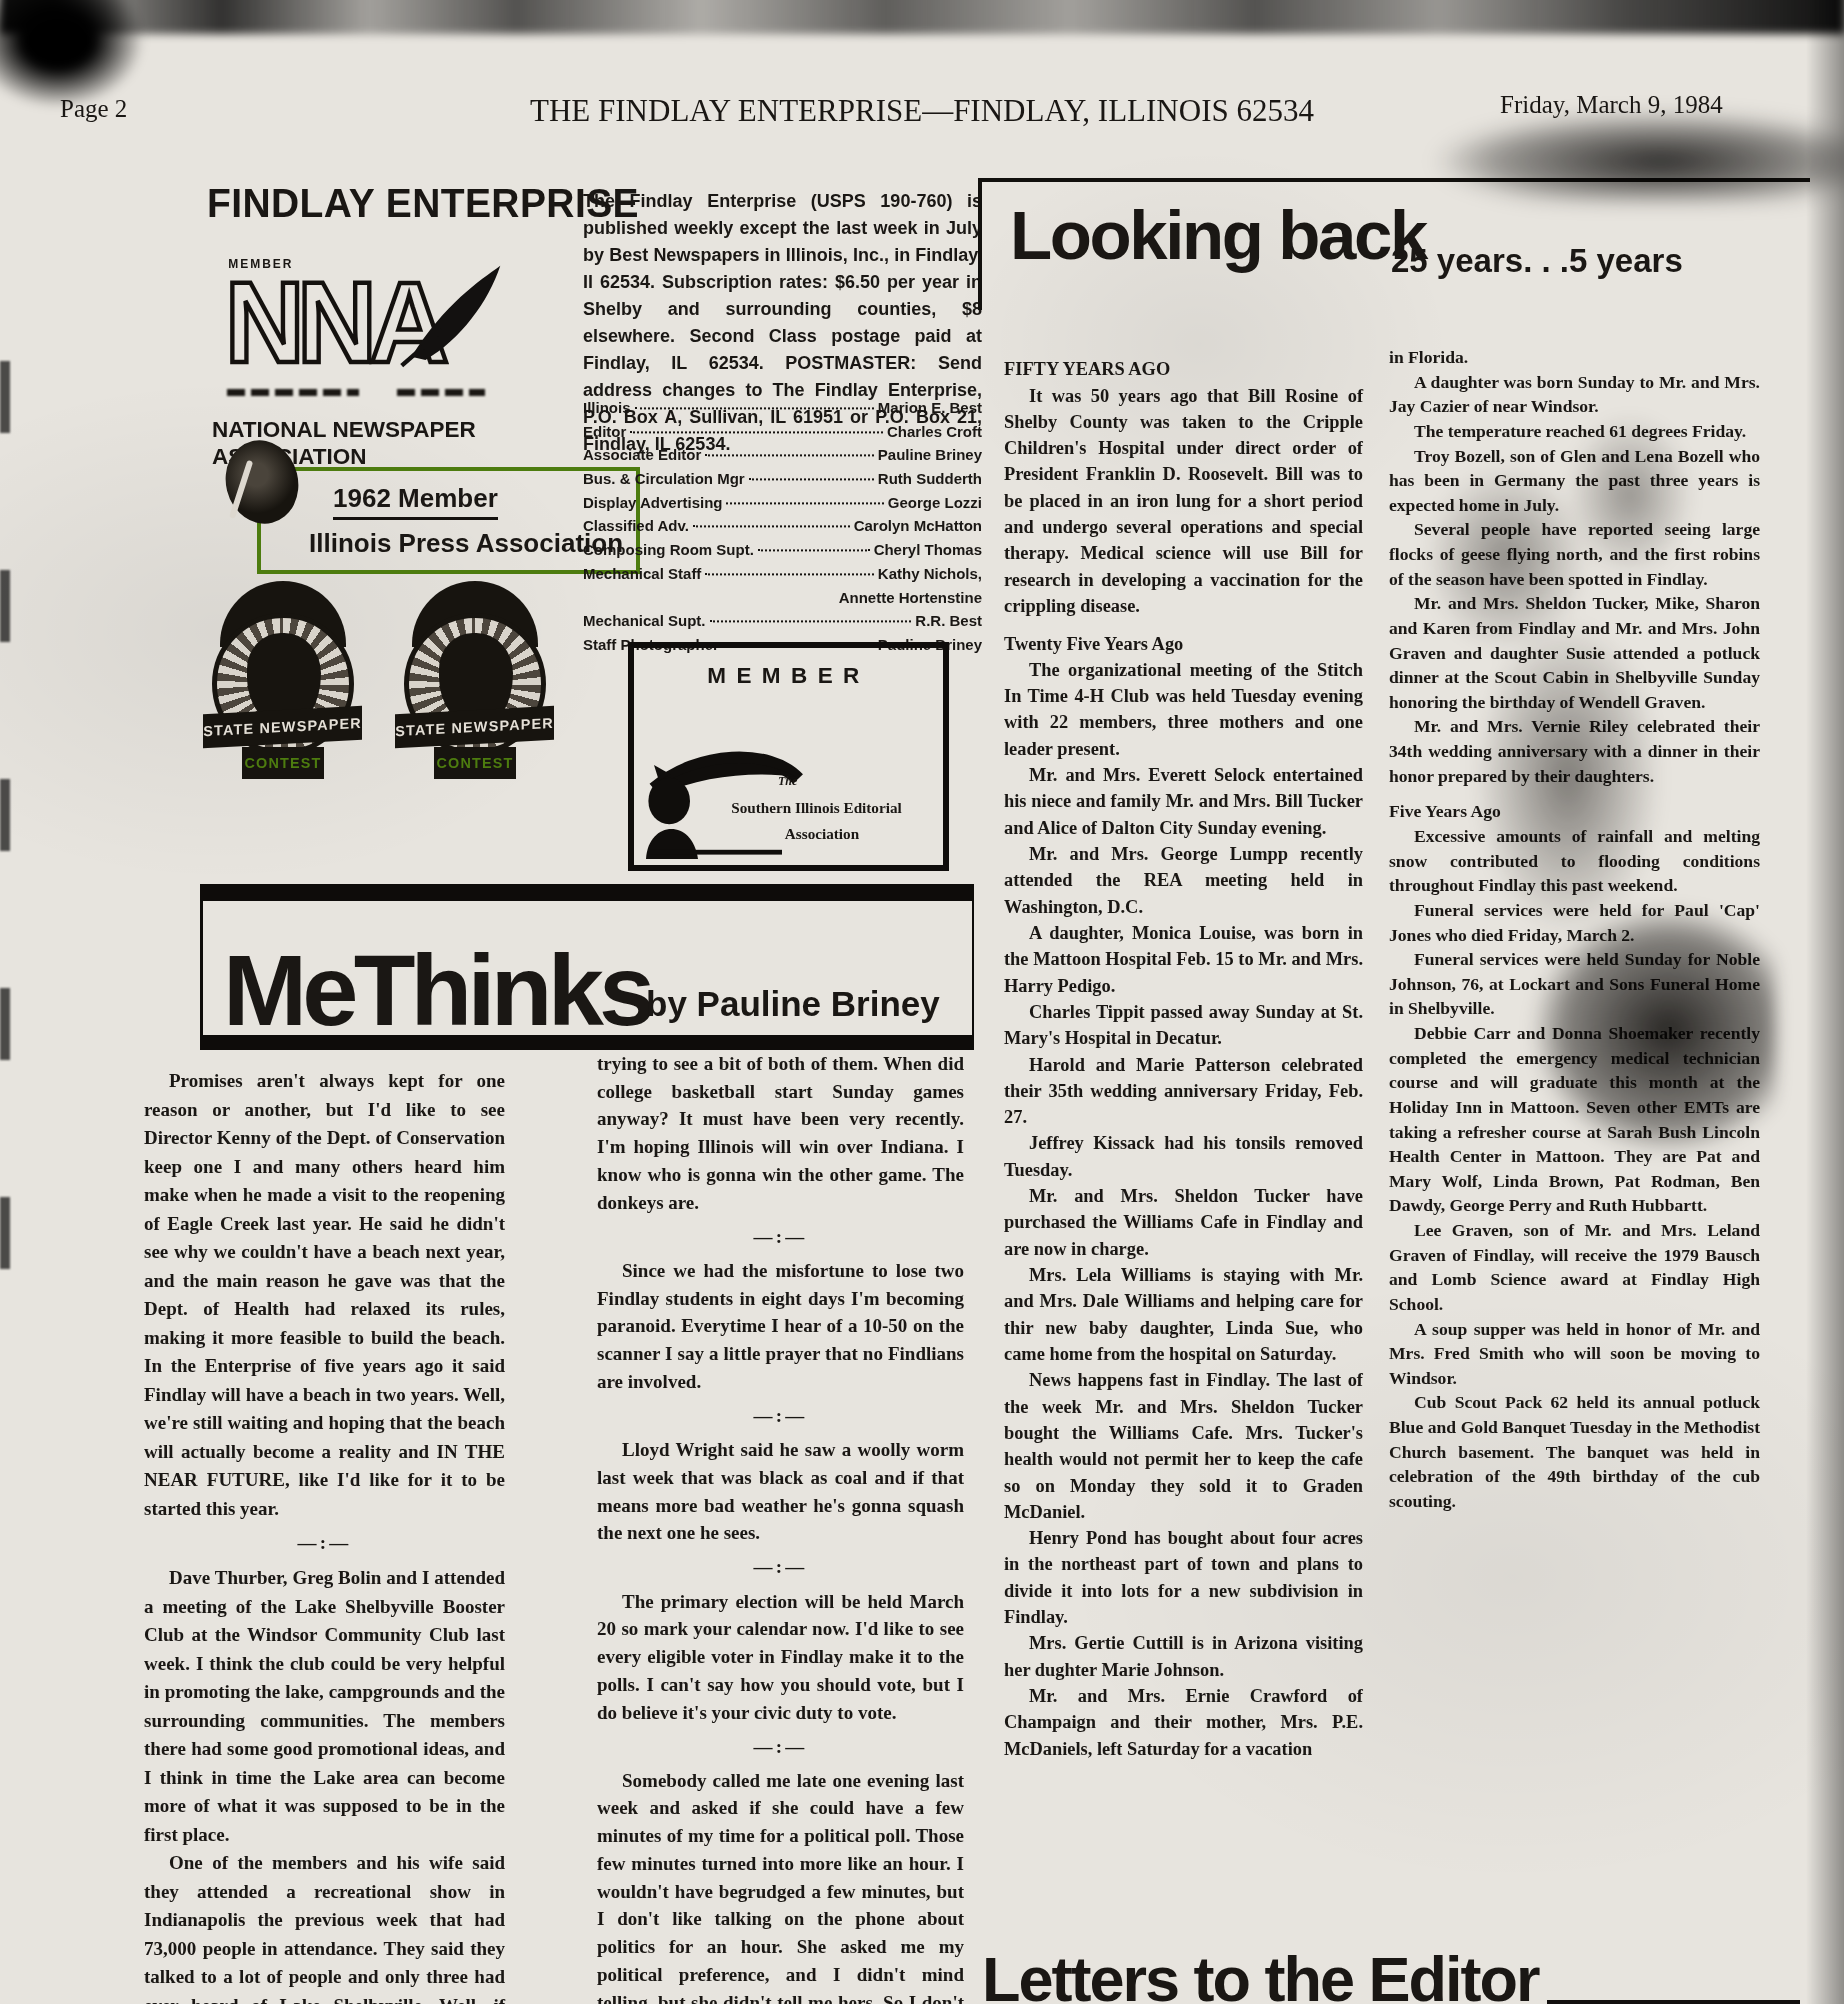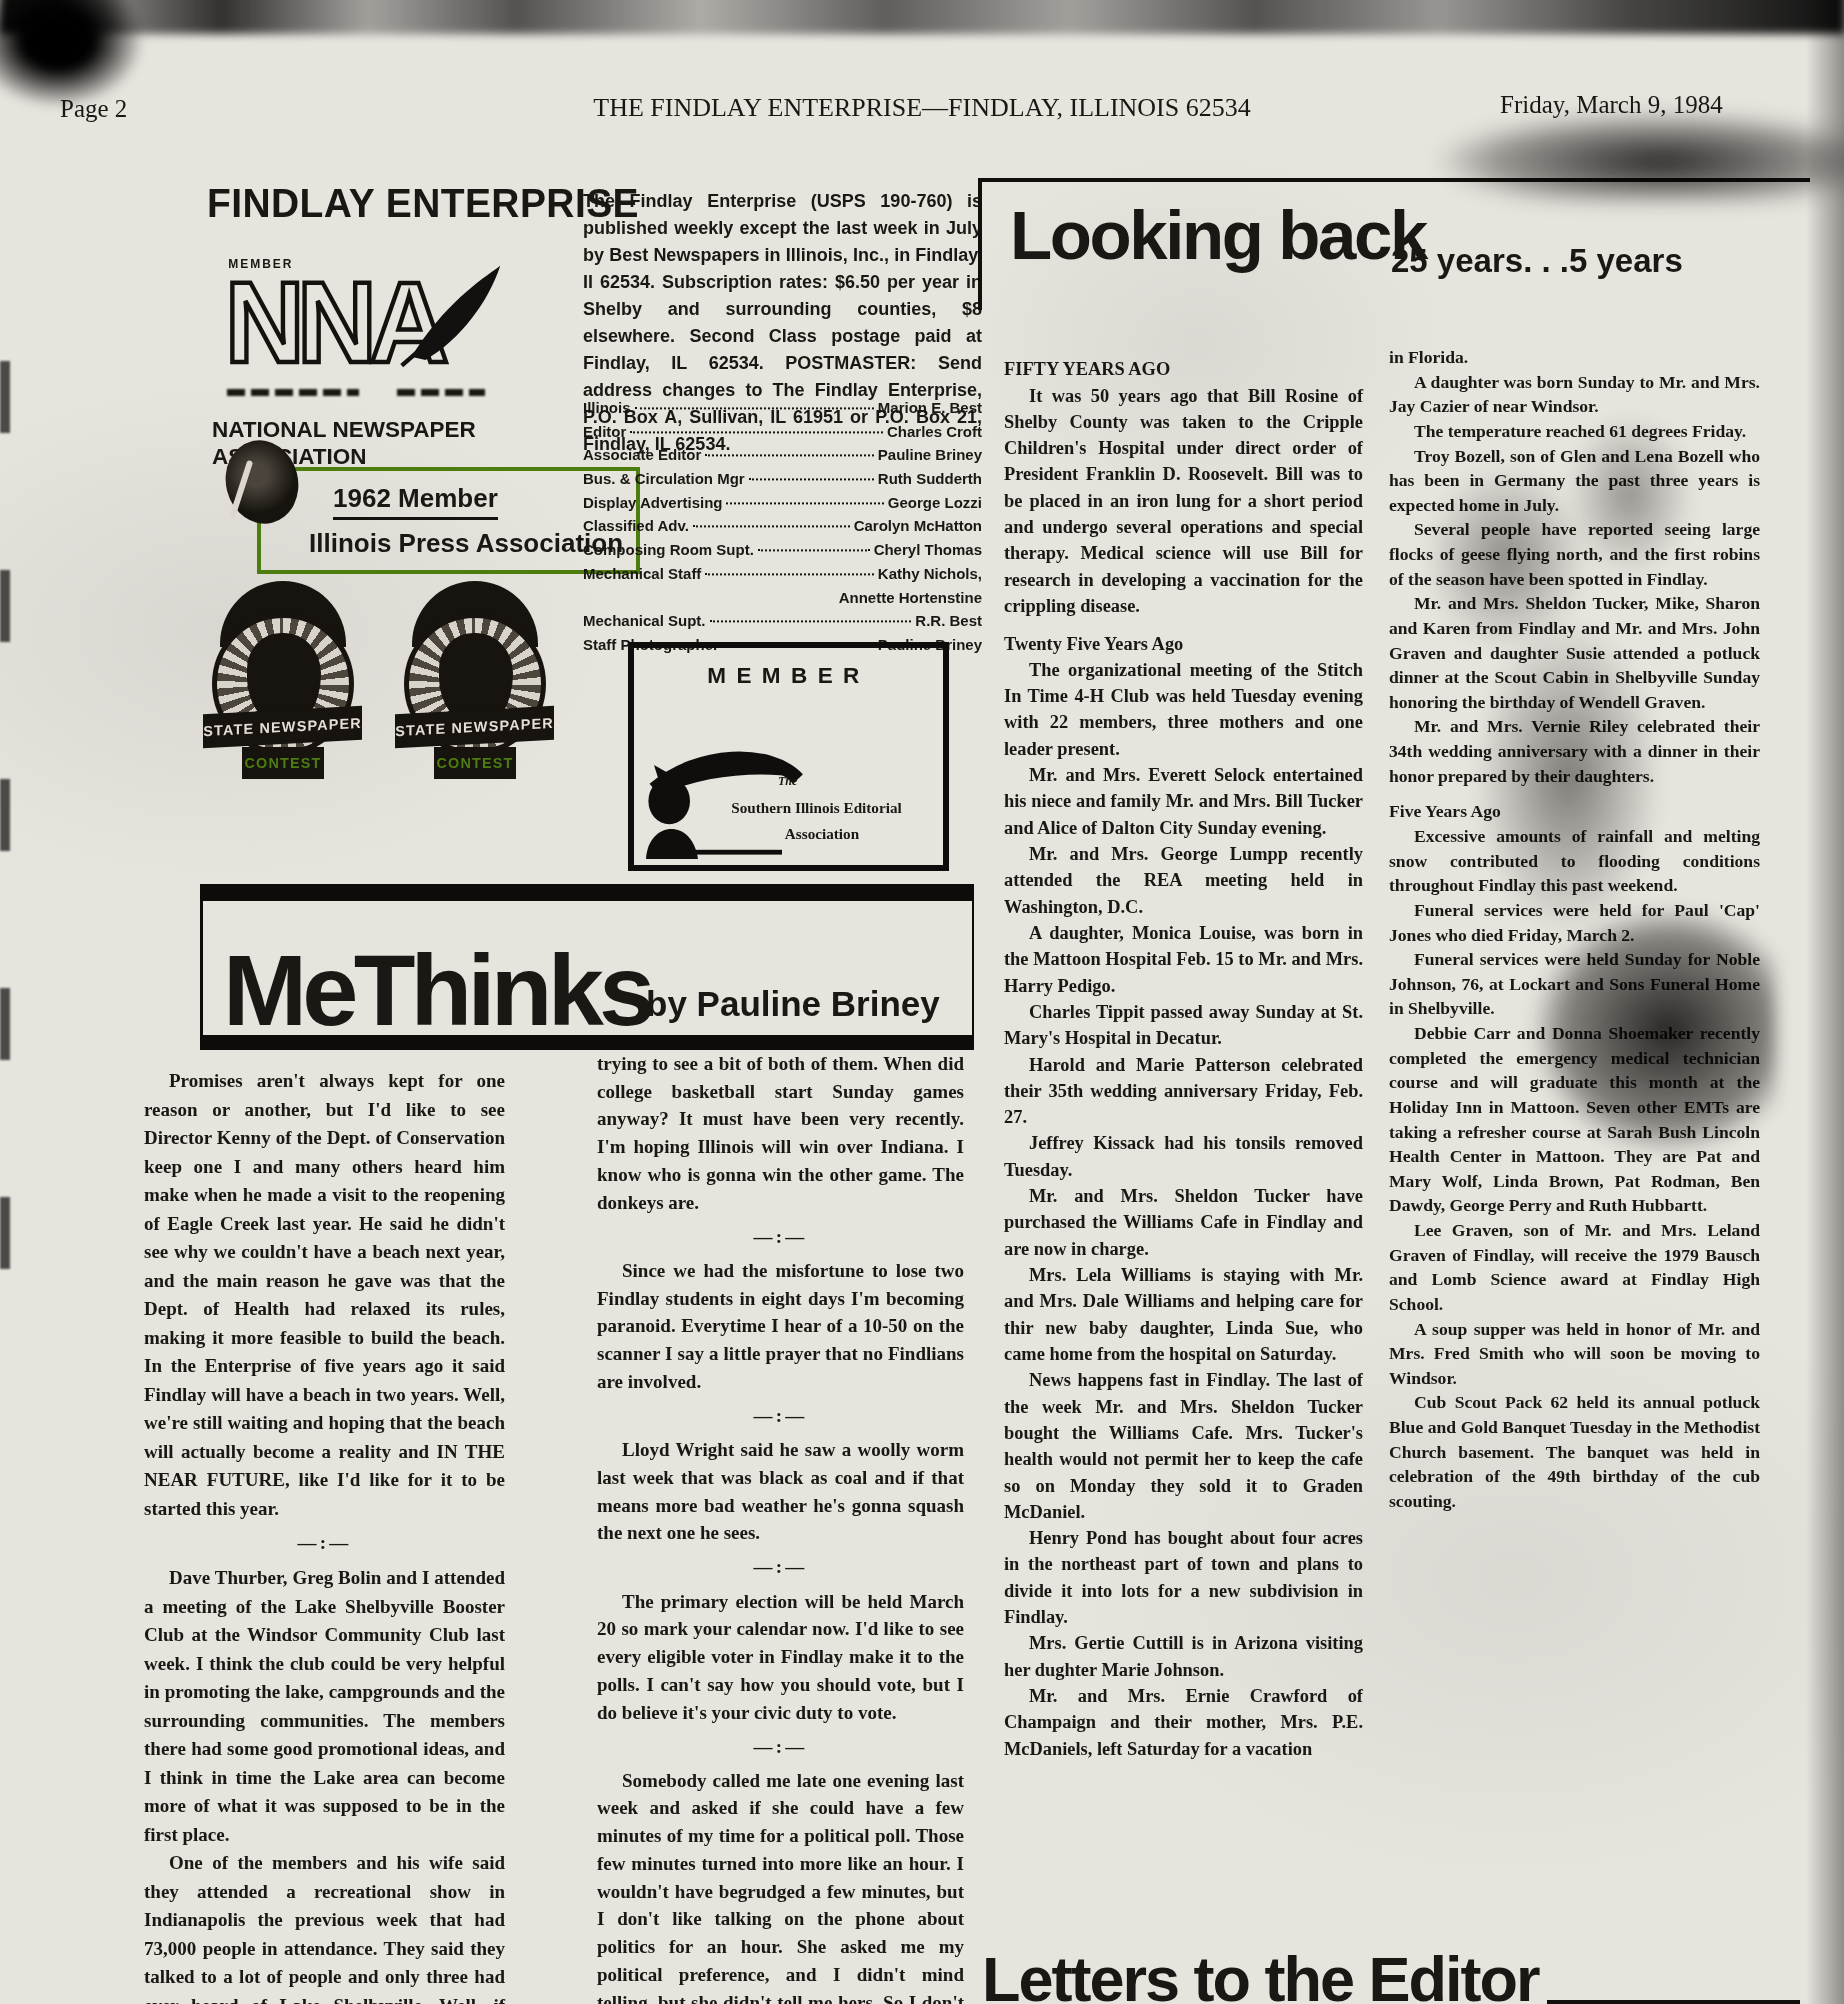--- a/index.html
+++ b/index.html
@@ -28,21 +28,21 @@
     radial-gradient(108px 124px at 30% 18%, rgba(25,22,19,.42), transparent 76%),
     radial-gradient(84px 108px at 62% 10%, rgba(25,22,19,.38), transparent 76%);}
   .edge-right{left:1806px;top:0;width:38px;height:2867px;
     background:linear-gradient(to left, rgba(0,0,0,.38), transparent);}
   .edge-left-marks{left:0;top:361px;width:10.4px;height:1043px;filter:blur(1.2px);background:
     repeating-linear-gradient(180deg,rgba(10,10,10,.7) 0 72px, transparent 72px 209px);}
 
   
   .hdr{font-weight:normal;white-space:nowrap;}
   #hdr-page{left:60px;top:95px;font-size:25px;}
-  #hdr-title{left:493px;top:93px;width:858px;text-align:center;font-size:26px;}
+  #hdr-title{left:493px;top:93px;width:858px;text-align:center;font-size:31px;}
   #hdr-date{left:1500px;top:91px;width:293px;text-align:left;font-size:25px;}
 
   
   .sansb{font-family:"Liberation Sans",sans-serif;font-weight:bold;}
   #paper-title{left:207px;top:180px;font-size:39px;letter-spacing:0.4px;transform:scaleY(1.06);transform-origin:left top;}
   #nna{left:225px;top:253px;width:353px;height:160px;}
   #nna .member-sm{position:absolute;left:3.2px;top:4px;font-size:12px;letter-spacing:2px;}
   #nna .letters{position:absolute;left:0;top:11.2px;font-size:110px;line-height:1;letter-spacing:-7.2px;
      color:#e7e4de;-webkit-text-stroke:4.4px #14110e;transform:scaleY(1.05);transform-origin:left top;}
   #nna svg{position:absolute;left:160px;top:-4px;}

